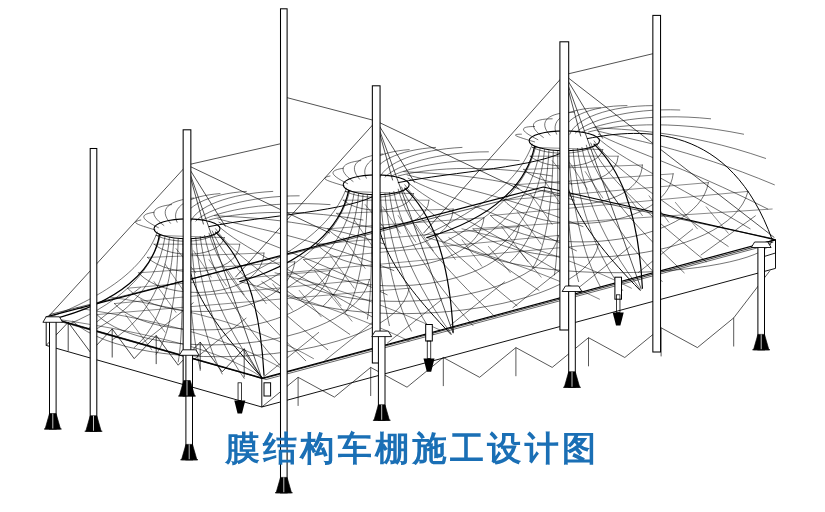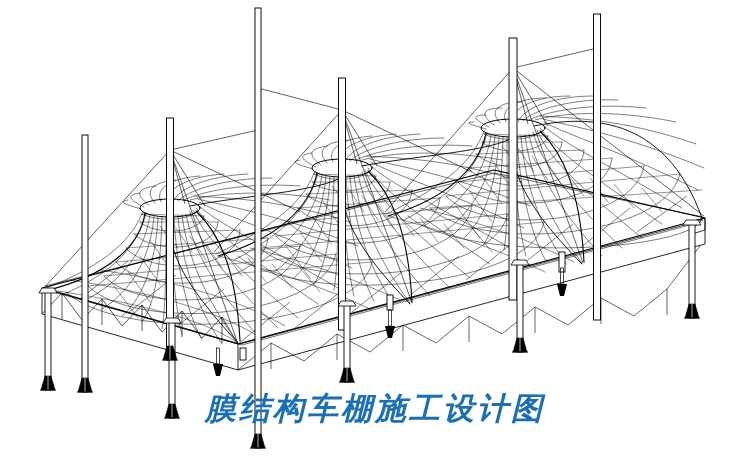--- a/index.html
+++ b/index.html
@@ -8,21 +8,20 @@
     width:750px;height:465px;
     font-family:"Liberation Sans","DejaVu Sans",sans-serif;
     overflow:hidden;
     position:relative;
   }
   #page{
     position:relative;
     width:750px;height:453px;
     background:var(--bg,#ffffff);
     overflow:hidden;
-    font-style:italic;
   }
   #drawing{
     position:absolute;
     left:0;top:0;
     width:750px;height:465px;
     display:block;
   }
   #title-layer{
     position:absolute;
     left:0;

